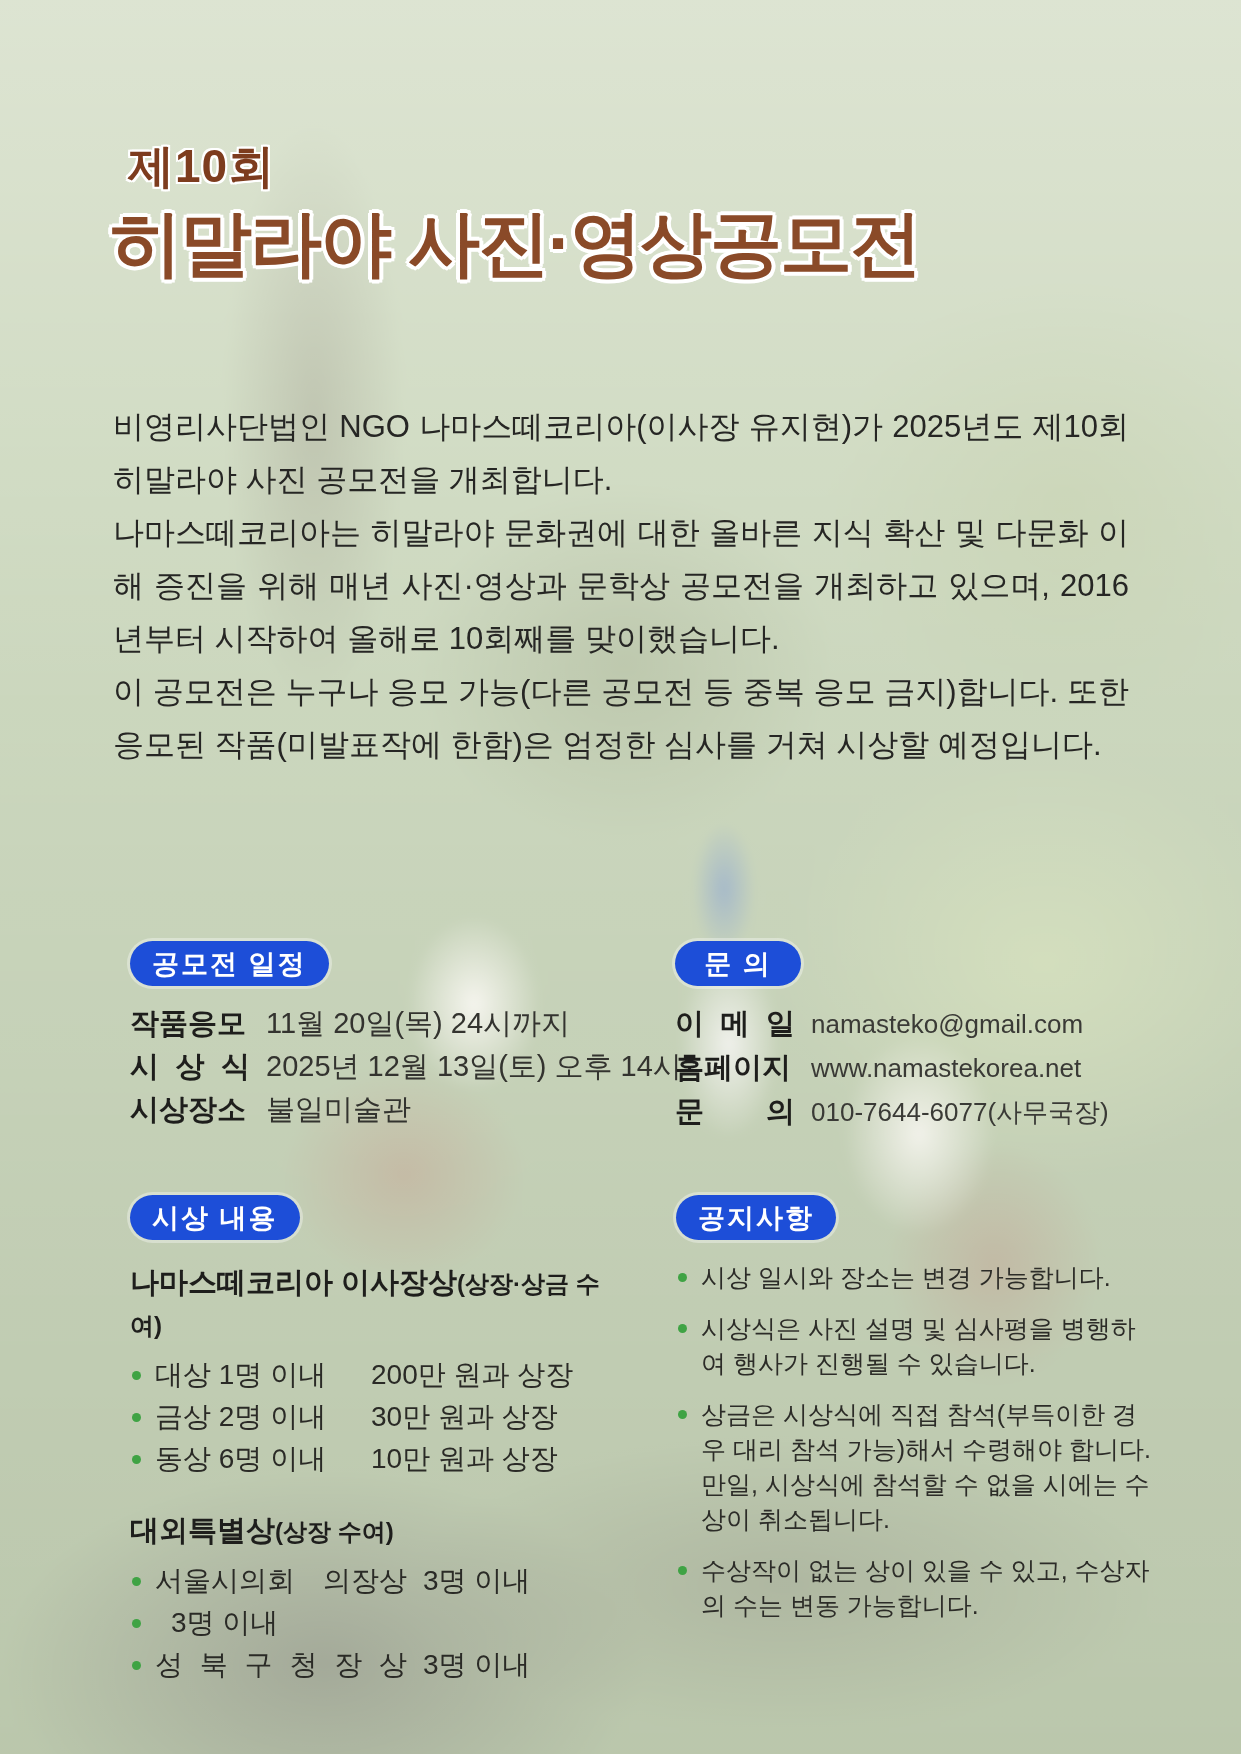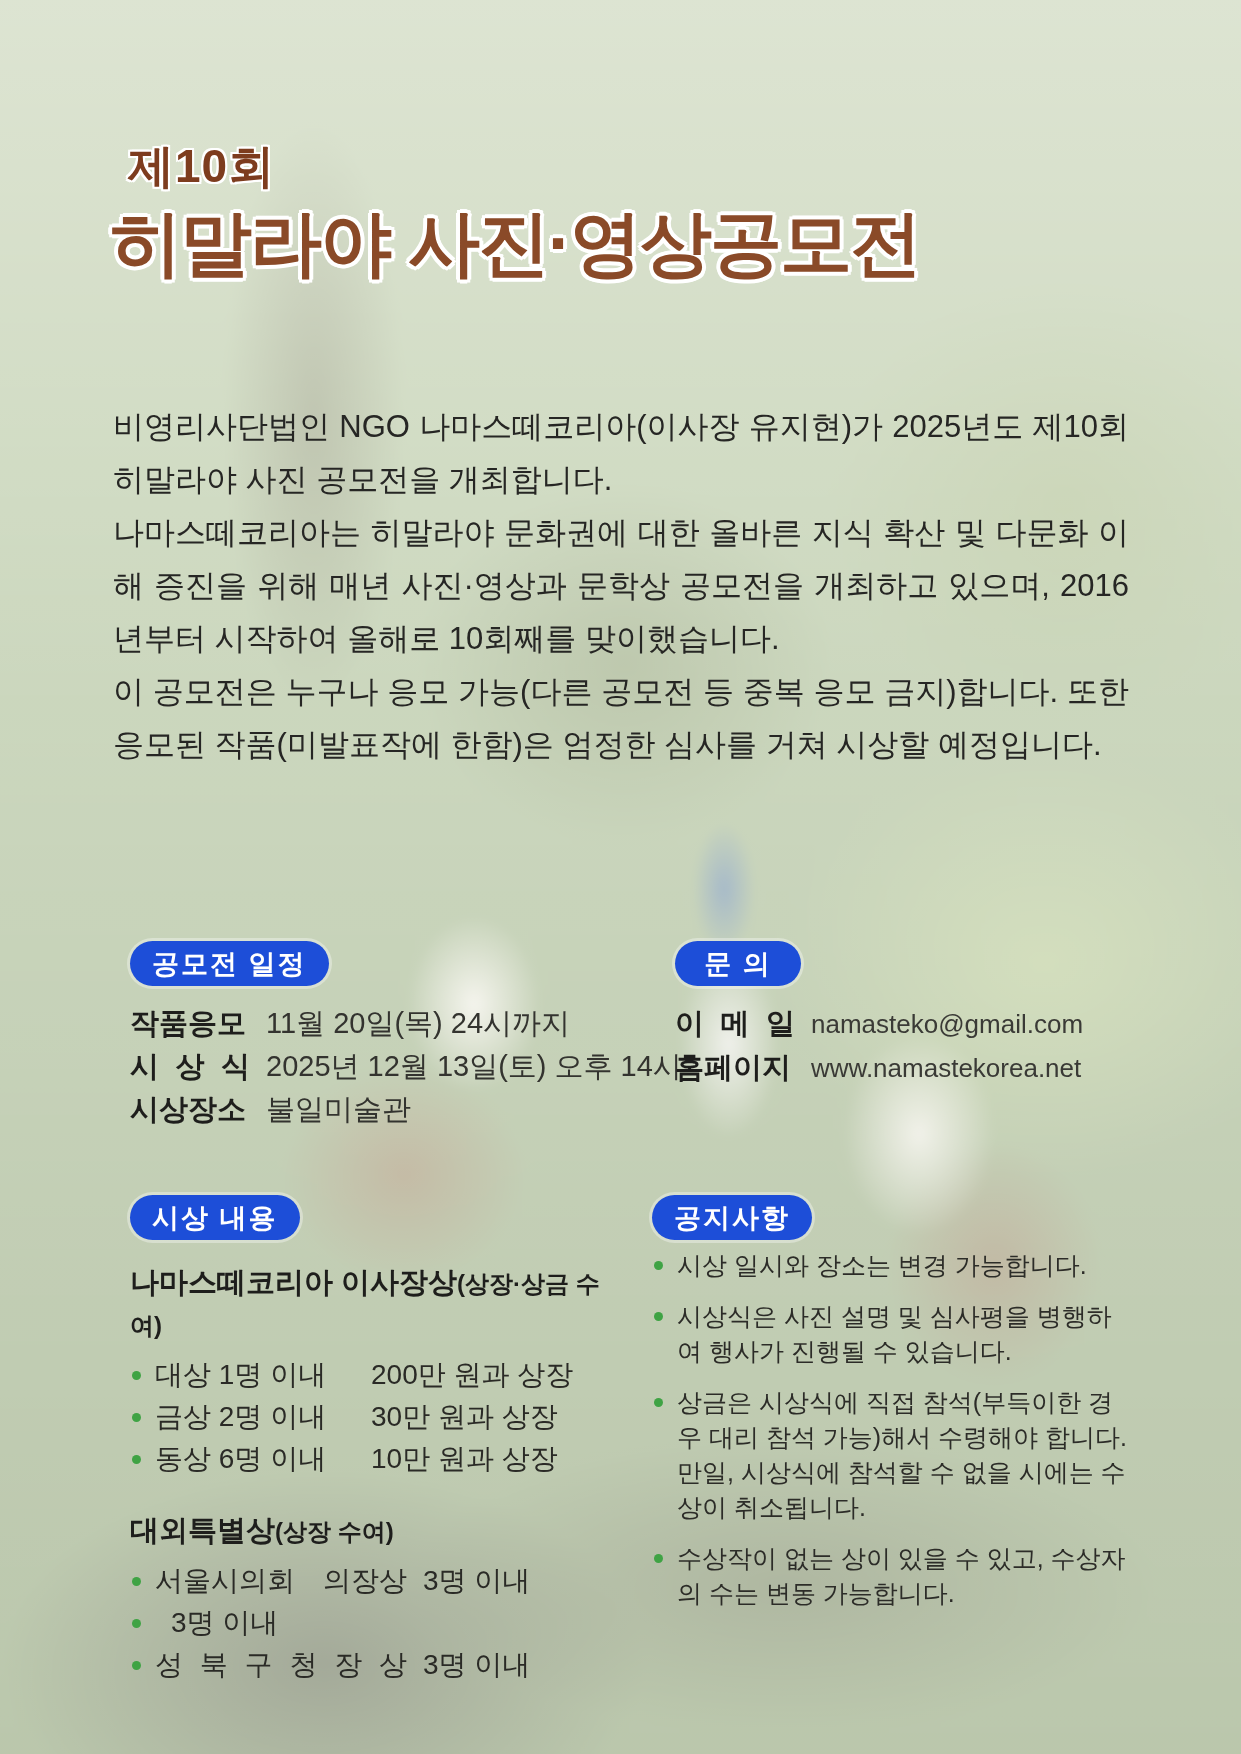--- a/index.html
+++ b/index.html
@@ -57,21 +57,21 @@
     display:inline-flex; align-items:center; justify-content:center;
     min-width:82px; height:45px; padding:0 22px;
     background:#1d4ed8; border-radius:24px;
     color:#ffffff; font-size:27px; font-weight:bold; letter-spacing:2px;
     box-shadow:0 0 0 3px rgba(255,255,255,.35);
   }
   .section{position:absolute;}
   .sec-schedule{left:130px; top:941px; width:480px;}
   .sec-contact {left:675px; top:941px; width:520px;}
   .sec-awards  {left:130px; top:1195px; width:500px;}
-  .sec-notices {left:652px; top:1195px; width:510px;}
+  .sec-notices {left:676px; top:1195px; width:510px;}
   
   .rows{margin-top:16px;}
   .row{line-height:43px; font-size:29px; white-space:nowrap;}
   .row-label{
     display:inline-block; width:120px;
     font-weight:bold; color:#1e1e1c;
     text-align:justify; text-align-last:justify;
     vertical-align:top;
   }
   .row-value{margin-left:16px; color:#33332f;}
@@ -84,21 +84,21 @@
   .award-items{margin-top:8px;}
   .award-row{display:flex; align-items:flex-start; line-height:42px; font-size:28px; white-space:nowrap;}
   .dot{
     flex:0 0 auto; width:9px; height:9px; border-radius:50%;
     background:#3fa344; margin:17px 14px 0 2px;
   }
   .award-name{display:inline-block; width:200px; color:#2a2a26;}
   .award-name.spread{width:252px; text-align:justify; text-align-last:justify;}
   .award-prize{margin-left:16px; color:#2a2a26;}
   
-  .notice-items{margin-top:8px;}
+  .notice-items{margin-top:20px;}
   .notice-row{display:flex; align-items:flex-start; margin-bottom:16px;}
   .notice-row .dot{margin-top:13px;}
   .notice-text{width:452px; font-size:25px; line-height:35px; color:#2c2c28; text-align:left;}
 </style>
 </head>
 <body>
 
 <div class="poster">
   <div class="photo-bg"></div>
   <div class="white-veil"></div>
@@ -129,20 +129,23 @@
 
   <div class="section sec-contact">
     <span class="pill">문  의</span>
     <div class="rows">
       <div class="row">
         <span class="row-label">이 메 일</span><span class="row-value contact-value">namasteko@gmail.com</span>
       </div>
       <div class="row">
         <span class="row-label">홈페이지</span><span class="row-value contact-value">www.namastekorea.net</span>
       </div>
+      <div class="row">
+        <span class="row-label">문 의</span><span class="row-value contact-value">010-7644-6077(사무국장)</span>
+      </div>
     </div>
   </div>
 
   <div class="section sec-awards">
     <span class="pill">시상 내용</span>
 
     <div class="award-group">
       <div class="award-title">
         <span>나마스떼코리아 이사장상</span><span class="note">(상장·상금 수여)</span>
       </div>

